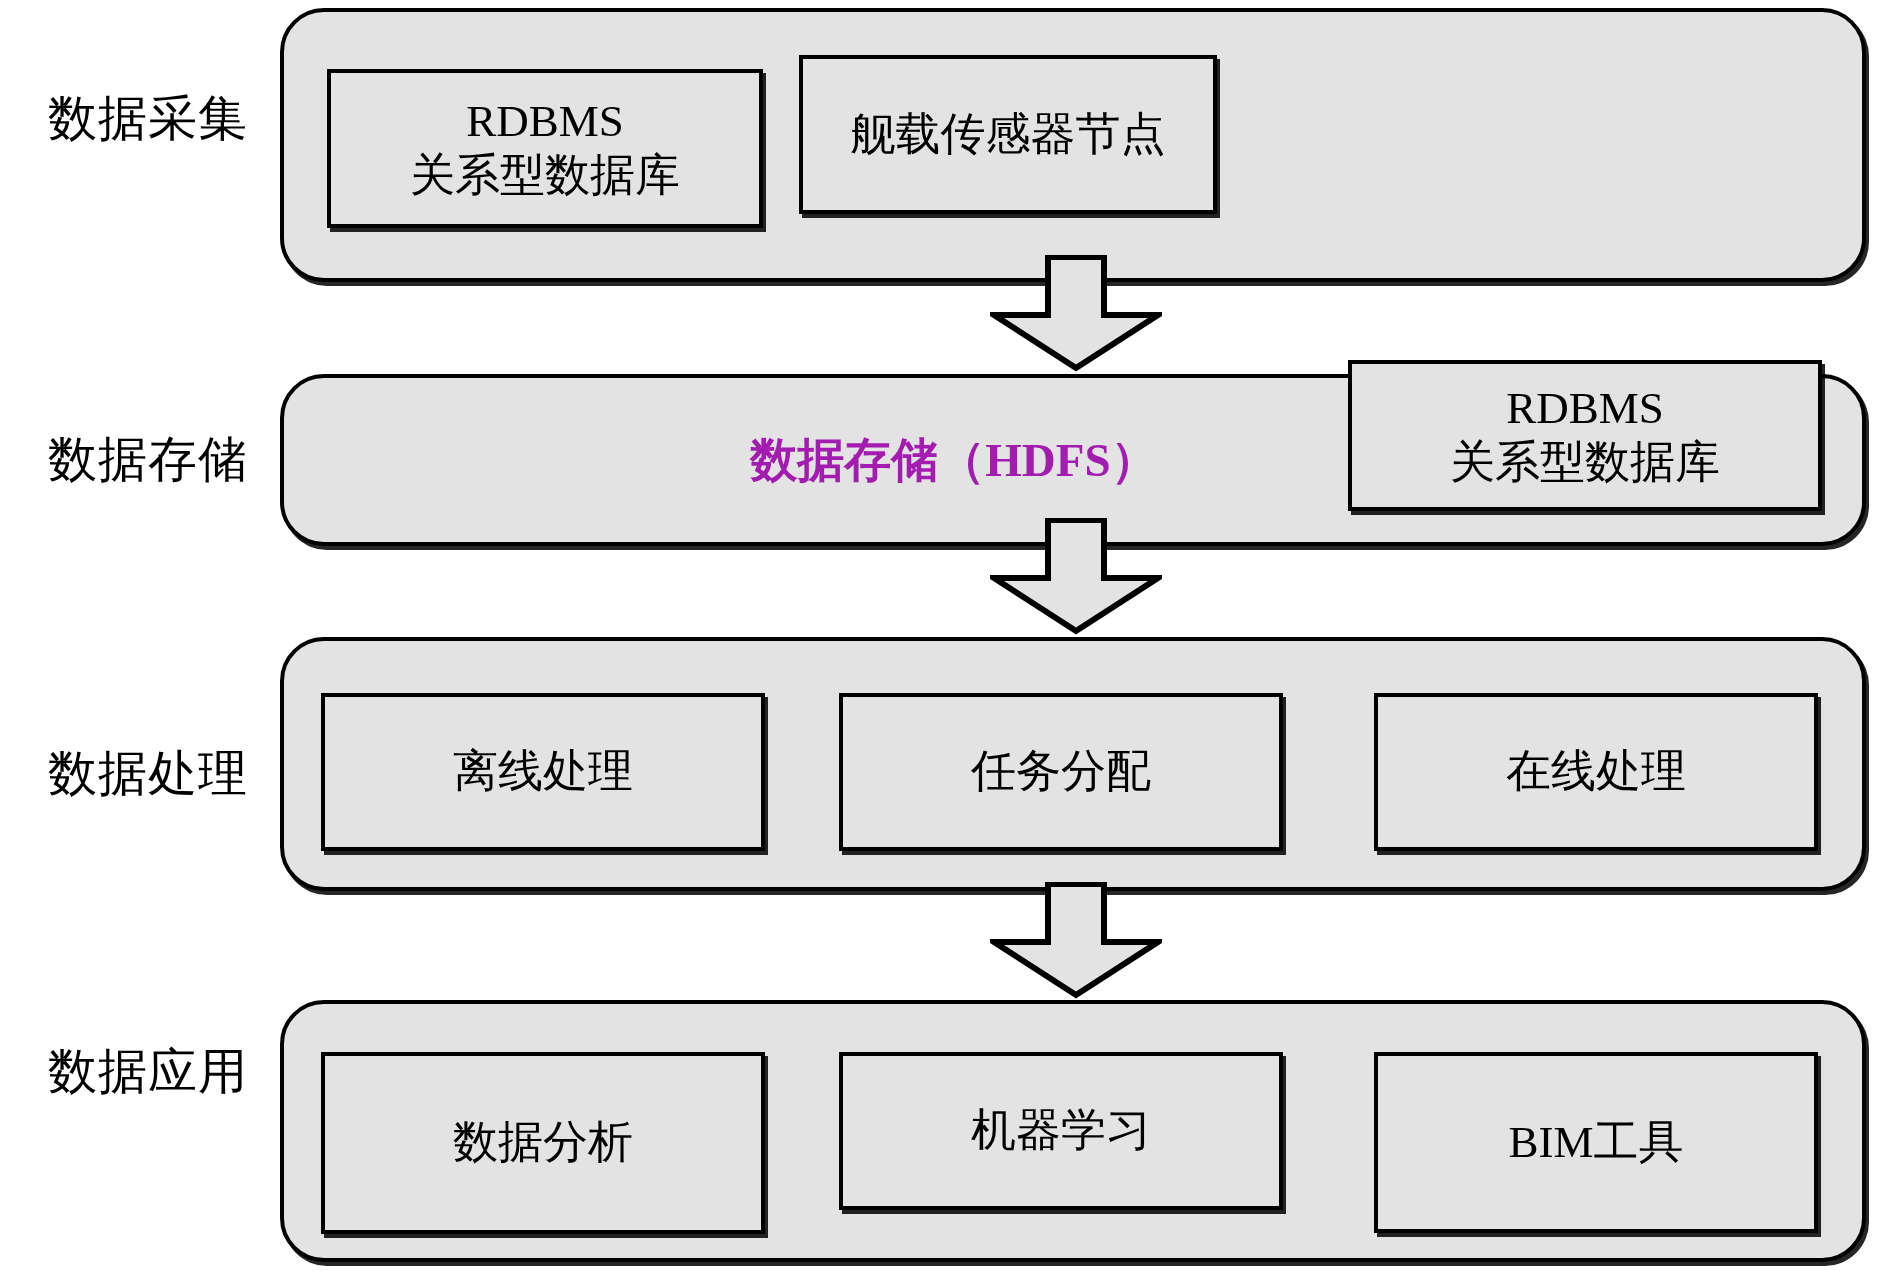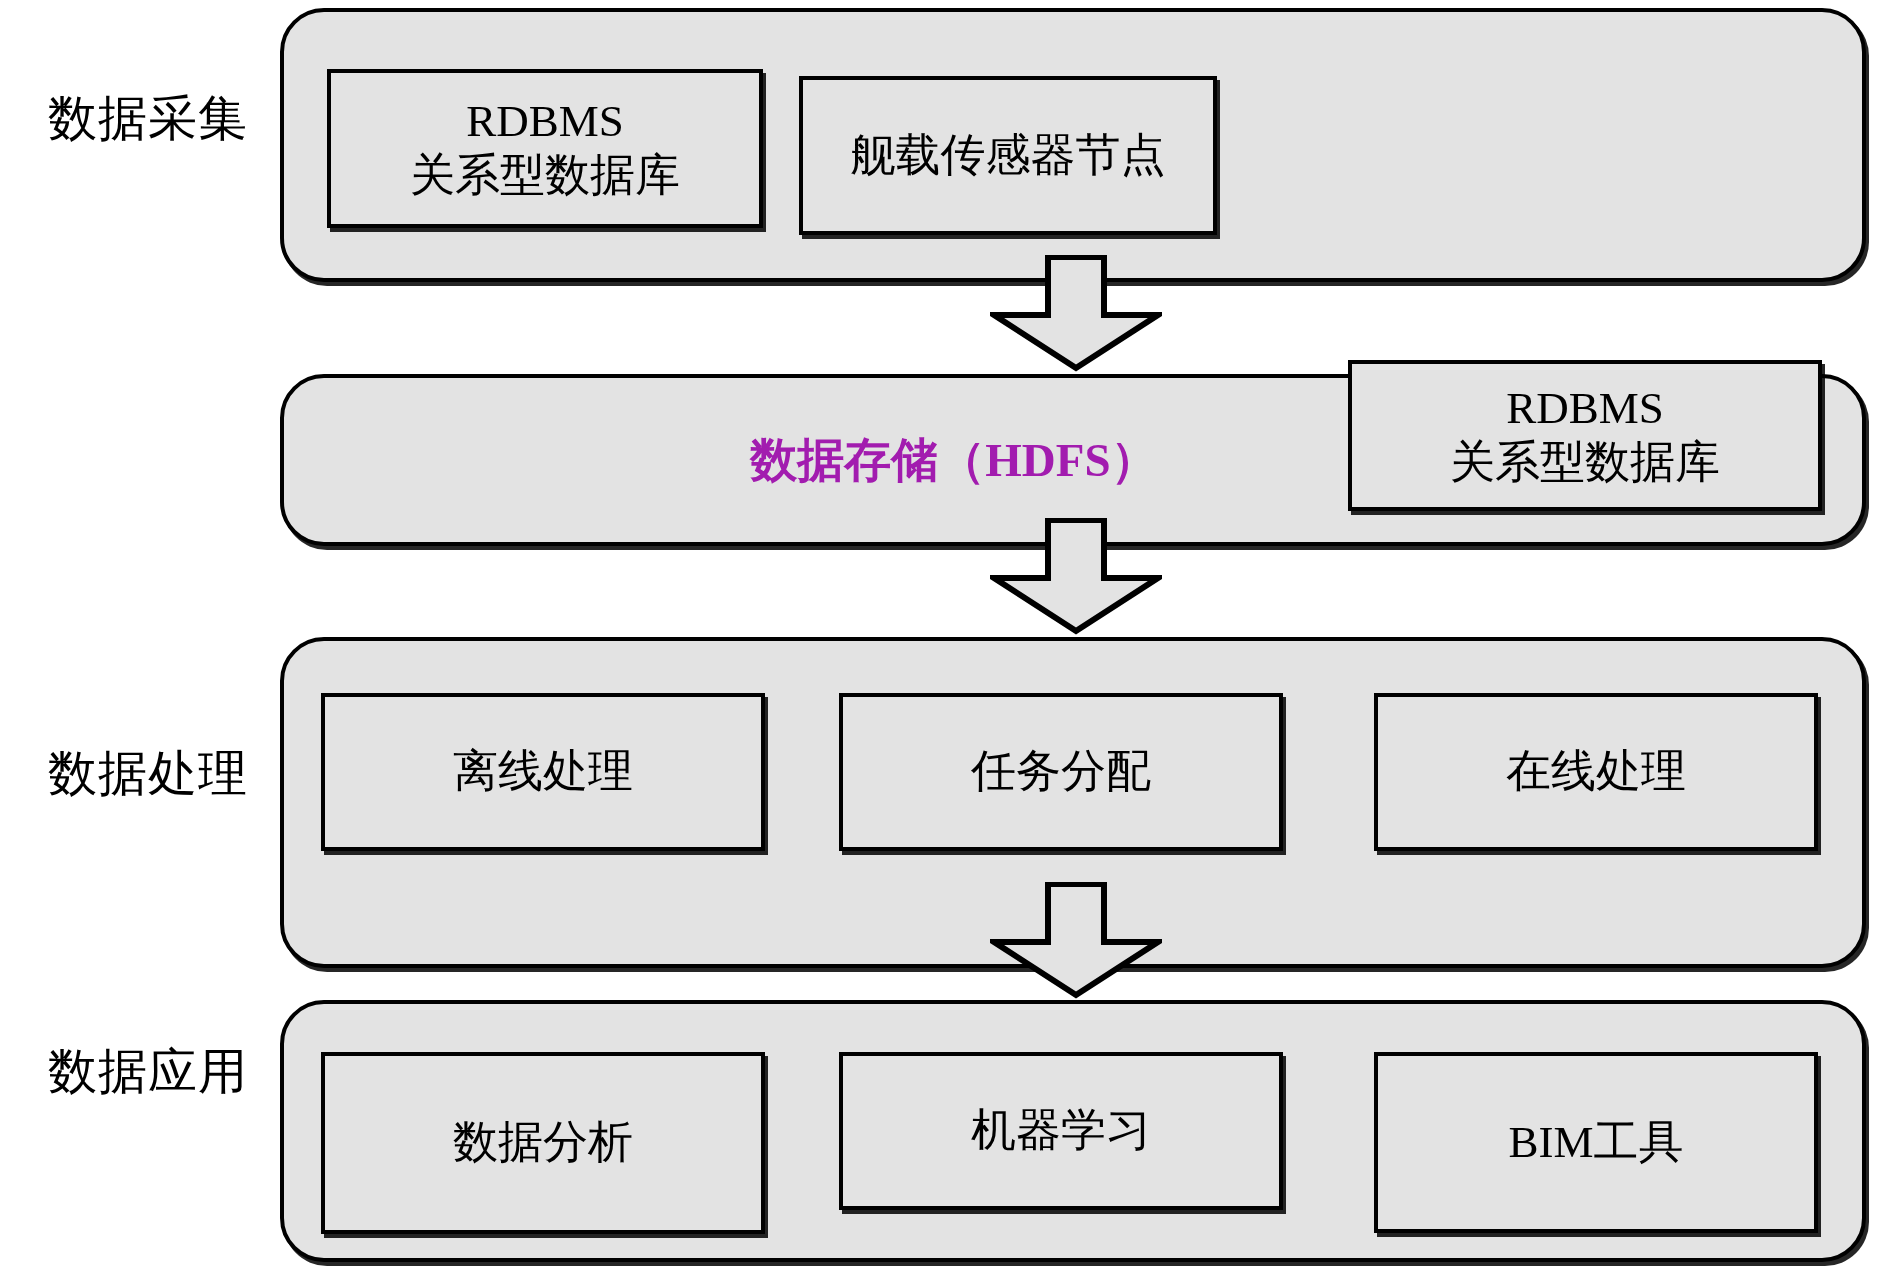--- a/index.html
+++ b/index.html
@@ -97,36 +97,37 @@
   <div class="band" style="left:280px; top:8px; width:1586px; height:274px;">
     <div class="band-inner">
 
       <div class="node" style="left:43px; top:57px; width:436px; height:159px;">
         <span class="lines">
           <span class="l1">RDBMS</span>
           <span class="l2">关系型数据库</span>
         </span>
       </div>
 
-      <div class="node" style="left:515px; top:64px; width:418px; height:159px;">
+      <div class="node" style="left:515px; top:43px; width:418px; height:159px;">
         <span class="lines">
           <span class="l1">舰载传感器节点</span>
         </span>
       </div>
 
 
     </div>
   </div>
 
   <div class="arrow" style="left:990px; top:255px; width:172px; height:117px;">
     <svg width="172" height="117" viewBox="0 0 172 117">
       <polygon points="58,2 114,2 114,60 168,60 86,113 4,60 58,60" fill="#e3e3e3" stroke="#000000" stroke-width="6" stroke-linejoin="miter"></polygon>
     </svg>
   </div>
 
+  <div class="row-label" style="top:434px;">数据存储</div>
 
   <div class="band" style="left:280px; top:374px; width:1586px; height:172px;">
     <div class="band-inner">
 
       <div class="band-text" style="left:0px; top:0px; width:1340px; height:164px;">数据存储（HDFS）</div>
 
       <div class="node" style="left:1064px; top:-18px; width:474px; height:151px;">
         <span class="lines">
           <span class="l1">RDBMS</span>
           <span class="l2">关系型数据库</span>
@@ -137,21 +138,21 @@
   </div>
 
   <div class="arrow" style="left:990px; top:518px; width:172px; height:117px;">
     <svg width="172" height="117" viewBox="0 0 172 117">
       <polygon points="58,2 114,2 114,60 168,60 86,113 4,60 58,60" fill="#e3e3e3" stroke="#000000" stroke-width="6" stroke-linejoin="miter"></polygon>
     </svg>
   </div>
 
   <div class="row-label" style="top:748px;">数据处理</div>
 
-  <div class="band" style="left:280px; top:637px; width:1586px; height:331px;">
+  <div class="band" style="left:280px; top:637px; width:1586px; height:254px;">
     <div class="band-inner">
 
       <div class="node" style="left:37px; top:52px; width:444px; height:158px;">
         <span class="lines">
           <span class="l1">离线处理</span>
         </span>
       </div>
 
       <div class="node" style="left:555px; top:52px; width:444px; height:158px;text-align:center;">
         <span class="lines">

